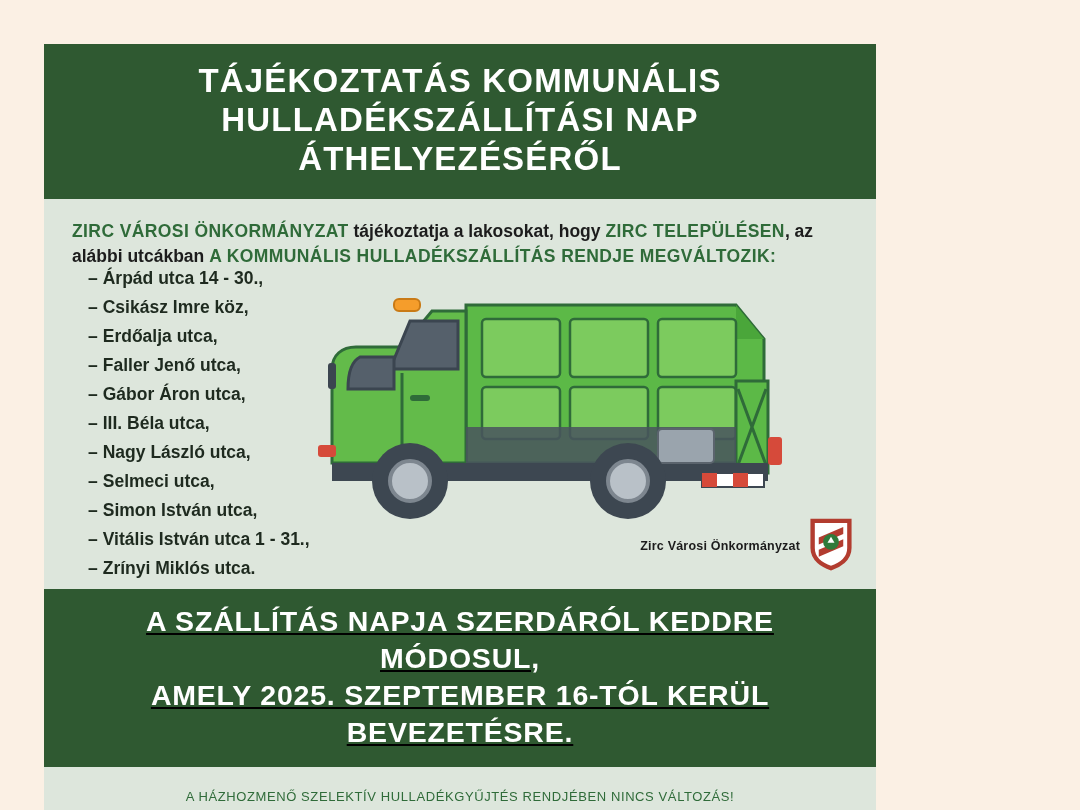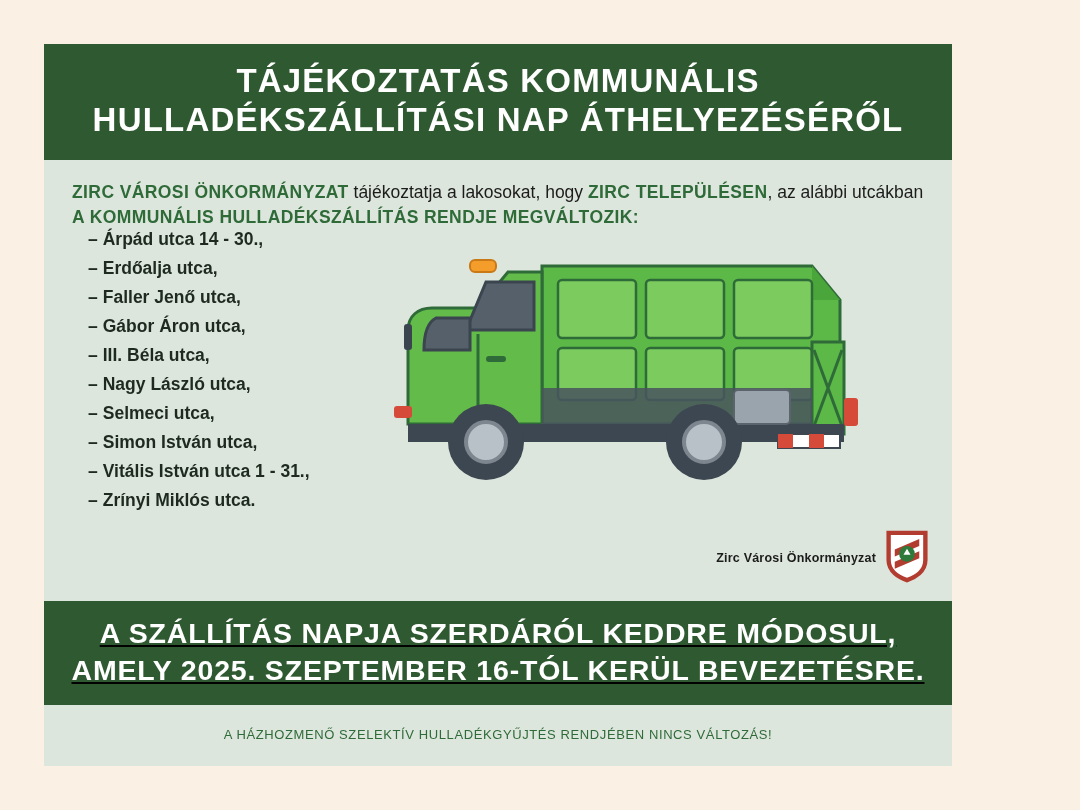--- a/index.html
+++ b/index.html
@@ -11,21 +11,21 @@
     height: 810px;
     background: #fbf0e4;
     font-family: "Liberation Sans", sans-serif;
     overflow: hidden;
   }
 
   .poster {
     position: absolute;
     left: 44px;
     top: 44px;
-    width: 908px;
+    width: 832px;
     height: 722px;
     background: #d946ef;
     box-shadow: 0 0 0 0 rgba(0,0,0,0);
     display: flex;
     flex-direction: column;
   }
 
   
   .header {
     background: #2f5931;
@@ -57,21 +57,21 @@
     max-width: 930px;
     font-weight: 600;
   }
   .intro .hl {
     color: #2f6b39;
     font-weight: bold;
     letter-spacing: .4px;
   }
   .intro .plain {
     color: #1c1c1c;
-    font-weight: 400;
+    font-weight: 700;
   }
 
   .street-list {
     padding-left: 16px;
     width: 420px;
   }
   .street-item {
     font-size: 17.5px;
     color: #1e2a1f;
     font-weight: 600;
@@ -148,20 +148,21 @@
 
     <div class="intro">
       <span class="hl">ZIRC VÁROSI ÖNKORMÁNYZAT</span>
       <span class="plain">tájékoztatja a lakosokat, hogy</span>
       <span class="hl">ZIRC TELEPÜLÉSEN</span><span class="plain">, az alábbi utcákban</span>
       <span class="hl">A KOMMUNÁLIS HULLADÉKSZÁLLÍTÁS RENDJE MEGVÁLTOZIK:</span>
     </div>
 
     <div class="street-list">
       <div class="street-item"><span class="dash">–</span><span>Árpád utca 14 - 30.,</span></div>
+      <div class="street-item"><span class="dash">–</span><span>Csikász Imre köz,</span></div>
       <div class="street-item"><span class="dash">–</span><span>Erdőalja utca,</span></div>
       <div class="street-item"><span class="dash">–</span><span>Faller Jenő utca,</span></div>
       <div class="street-item"><span class="dash">–</span><span>Gábor Áron utca,</span></div>
       <div class="street-item"><span class="dash">–</span><span>III. Béla utca,</span></div>
       <div class="street-item"><span class="dash">–</span><span>Nagy László utca,</span></div>
       <div class="street-item"><span class="dash">–</span><span>Selmeci utca,</span></div>
       <div class="street-item"><span class="dash">–</span><span>Simon István utca,</span></div>
       <div class="street-item"><span class="dash">–</span><span>Vitális István utca 1 - 31.,</span></div>
       <div class="street-item"><span class="dash">–</span><span>Zrínyi Miklós utca.</span></div>
     </div>

